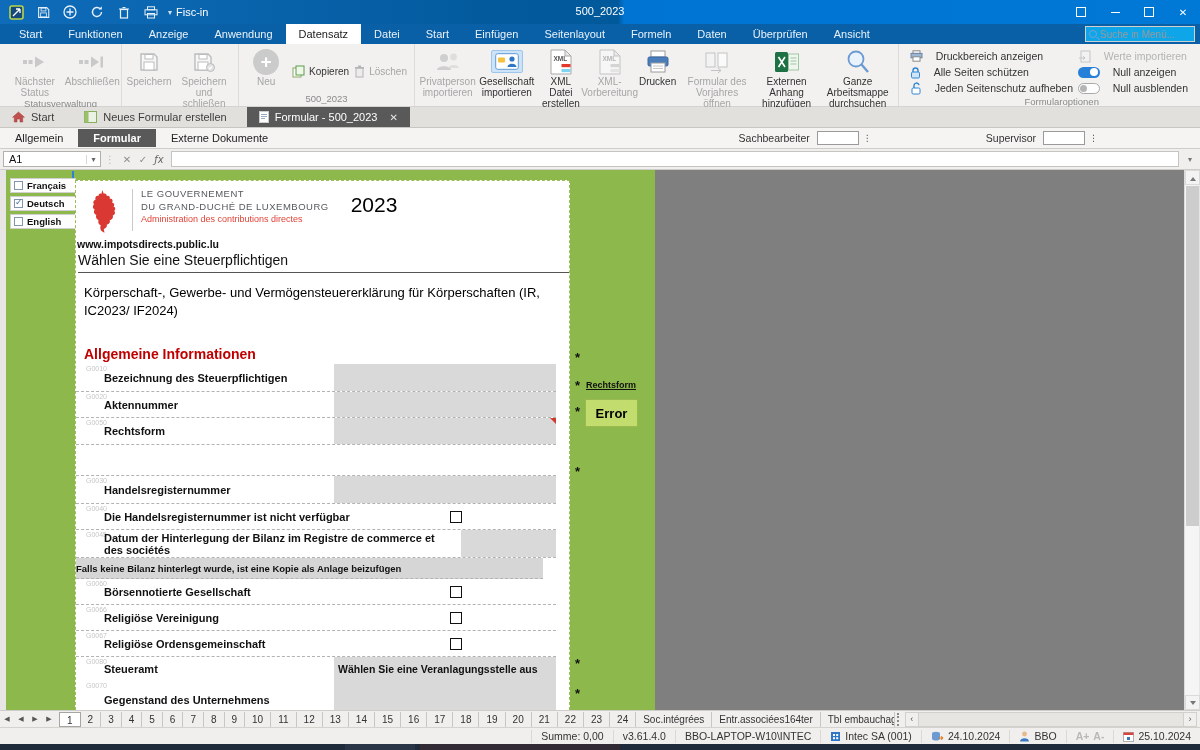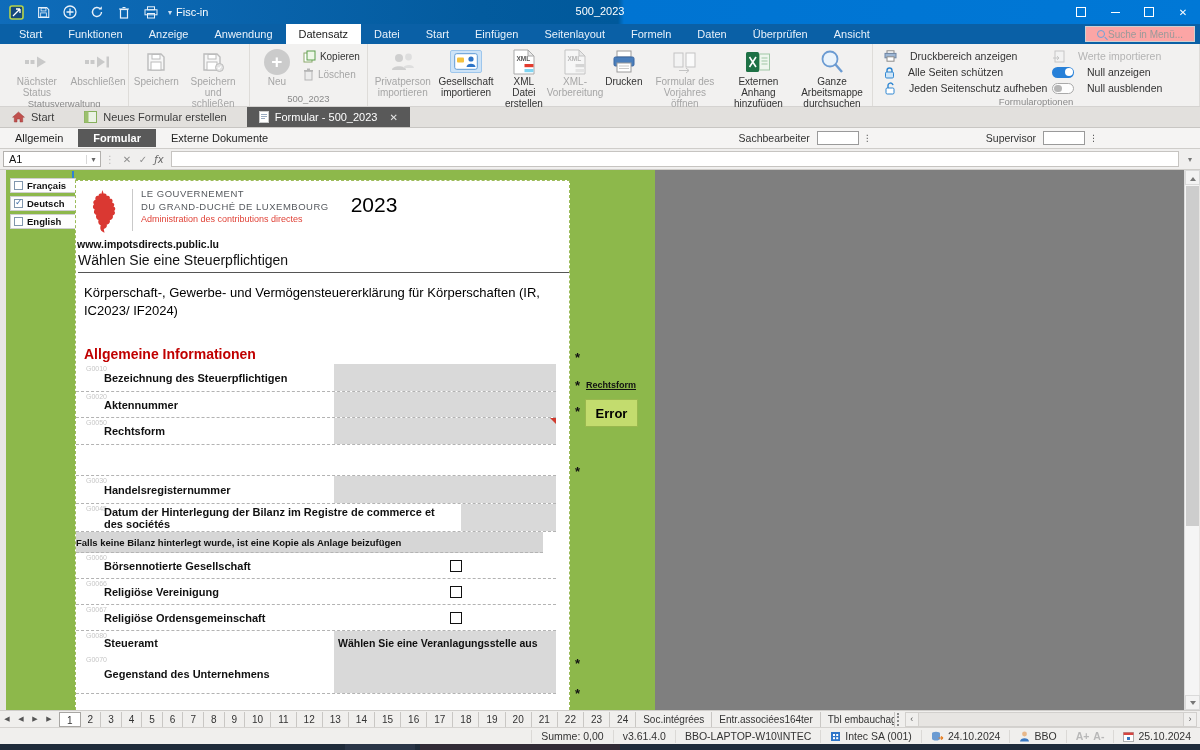--- a/index.html
+++ b/index.html
@@ -19,35 +19,35 @@
   .winctl .wbtn { width:34px; height:24px; display:flex; align-items:center; justify-content:center; color:#fff; font-size:10px; font-family:"DejaVu Sans", sans-serif; }
   .wmin::before { content:""; width:9px; height:1px; background:#fff; display:block; }
   .wmax::before { content:""; width:8px; height:8px; border:1px solid #fff; display:block; }
   .wpop::before { content:""; width:8px; height:8px; border:1px solid #fff; display:block; }
 
   
   .menubar { position:absolute; top:24px; left:0; width:100%; height:20px; background:#0a60a6; display:flex; align-items:stretch; }
   .menu-tabs { display:flex; padding-left:6px; }
   .menu-tab { padding:0 13px; font-size:11px; color:#e8f1fa; display:flex; align-items:center; }
   .menu-tab.active { background:#fff; color:#1a1a1a; }
-  .menu-search { position:absolute; right:5px; top:2px; width:110px; height:16px; background:#fca5a5; border:1px solid #d0d0d0; display:flex; align-items:center; padding:0 11px; gap:3px; }
+  .menu-search { position:absolute; right:5px; top:2px; width:110px; height:16px; background:#0ea5e9; border:1px solid #d0d0d0; display:flex; align-items:center; padding:0 3px; gap:3px; }
   .sglyph { width:8px; height:8px; border:1.4px solid #6ea3d8; border-radius:50%; position:relative; flex:none; }
   .sglyph::after { content:""; position:absolute; width:4px; height:1.4px; background:#6ea3d8; transform:rotate(45deg); left:6px; top:7px; }
   .menu-search input { border:none; outline:none; width:90px; font-size:10px; color:#444; font-family:"Liberation Sans",sans-serif; background:transparent; }
   .menu-search input::placeholder { color:#9a9a9a; }
 
   
   .ribbon { position:absolute; top:44px; left:0; width:100%; height:63px; background:#f2f1f0; border-bottom:1px solid #d5d3d1; display:flex; }
   .rgroup { display:flex; flex-direction:column; border-right:1px solid #dedcd9; padding:2px 3px 0; }
   .rbody { flex:1; display:flex; align-items:stretch; }
   .rglabel { height:13px; line-height:12px; text-align:center; font-size:9.5px; color:#8a8a8a; white-space:nowrap; padding:0 4px; }
   .rbtn { display:flex; flex-direction:column; align-items:center; padding:2px 5px 0; font-size:10px; line-height:11px; text-align:center; color:#333; min-width:48px; max-width:74px; }
   .rbtn .ric { height:27px; display:flex; align-items:center; justify-content:center; margin-bottom:1px; }
   .rbtn.disabled { color:#a6a6a6; }
-  .rsmallcol { display:flex; flex-direction:column; justify-content:flex-start; gap:5px; padding:4px 4px 0 2px; }
+  .rsmallcol { display:flex; flex-direction:row; justify-content:center; gap:5px; padding:4px 4px 0 2px; }
   .rsmall { display:flex; align-items:center; gap:4px; font-size:10px; color:#333; white-space:nowrap; }
   .rsmall.disabled { color:#a6a6a6; }
   .ic-plus { width:26px; height:26px; border-radius:50%; background:#cbcbcb; color:#fff; font-size:19px; line-height:25px; text-align:center; font-weight:700; }
   .hl-icon { background:#cde3f7; border:1px solid #9ec6ec; border-radius:2px; padding:2px 3px; }
   .opts { display:grid; grid-template-columns:168px 140px; grid-auto-rows:16px; align-items:center; padding:2px 4px 0 8px; }
   .opt { display:flex; align-items:center; gap:13px; font-size:10.5px; color:#333; white-space:nowrap; }
   .opt.disabled { color:#b3b3b3; }
   .tog { width:22px; height:11px; border-radius:6px; position:relative; flex:none; }
   .tog.on { background:#2780d8; }
   .tog.on::after { content:""; position:absolute; right:1.5px; top:1.5px; width:8px; height:8px; border-radius:50%; background:#fff; }
@@ -588,20 +588,25 @@
         <div class="row h27">
           <span class="code">G0050</span>
           <span class="rlabel">Rechtsform</span>
           <div class="rinput err-corner"></div>
         </div>
         <div class="row h31"></div>
         <div class="row h28">
           <span class="code">G0030</span>
           <span class="rlabel">Handelsregisternummer</span>
           <div class="rinput"></div>
+        </div>
+        <div class="row h26">
+          <span class="code">G0040</span>
+          <span class="rlabel wide">Die Handelsregisternummer ist nicht verfügbar</span>
+          <span class="fcheck"></span>
         </div>
         <div class="row h28">
           <span class="code">G0045</span>
           <span class="rlabel wide">Datum der Hinterlegung der Bilanz im Registre de commerce et des sociétés</span>
           <div class="rinput small"></div>
         </div>
         <div class="banner">Falls keine Bilanz hinterlegt wurde, ist eine Kopie als Anlage beizufügen</div>
         <div class="row h26">
           <span class="code">G0060</span>
           <span class="rlabel wide">Börsennotierte Gesellschaft</span>

